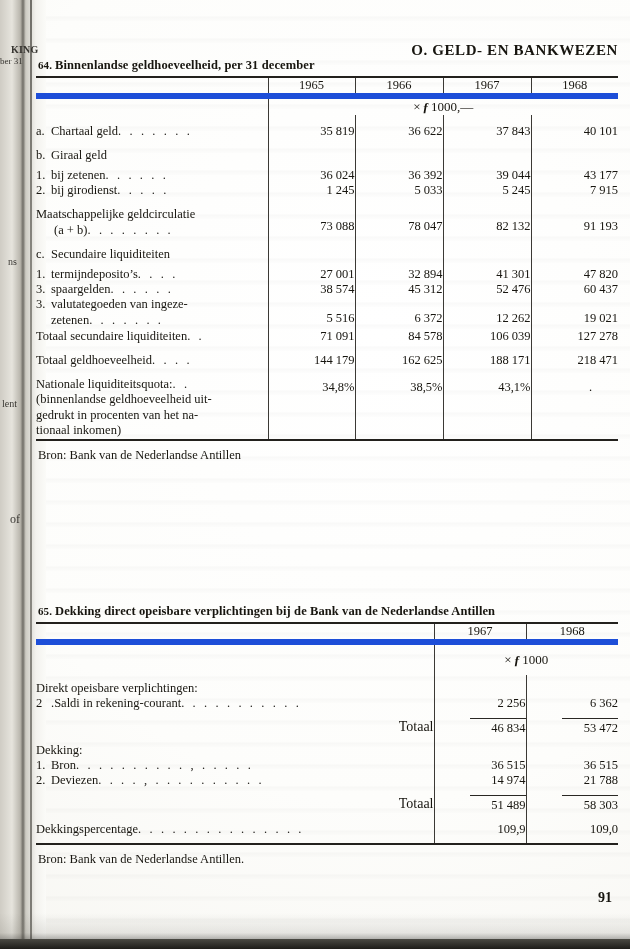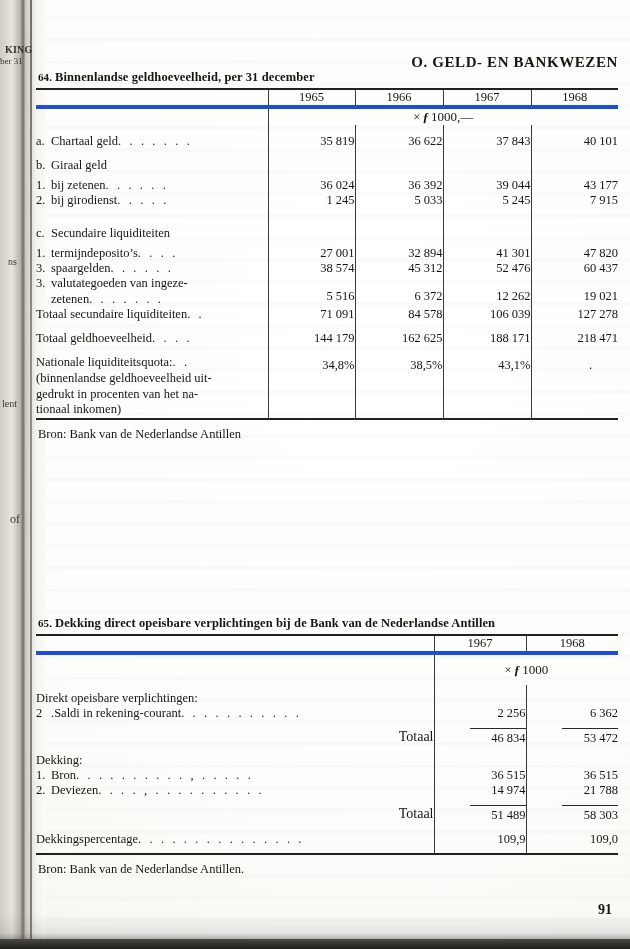--- a/index.html
+++ b/index.html
@@ -52,31 +52,31 @@
   }
 
   
   .margin-frag {
     position: absolute;
     font-family: "Liberation Serif", serif;
     color: #2a2824;
     white-space: nowrap;
     opacity: .92;
   }
-  .frag-king   { left: 5px;  top: 44px; font-size: 10px; font-weight: bold; letter-spacing: .2px; }
+  .frag-king   { left: 11px;  top: 44px; font-size: 10px; font-weight: bold; letter-spacing: .2px; }
   .frag-ber    { left: 0px;  top: 56px; font-size: 9px;  }
   .frag-ns     { left: 8px;  top: 256px; font-size: 10px; }
   .frag-lent   { left: 2px;  top: 398px; font-size: 10px; }
   .frag-of     { left: 10px; top: 512px; font-size: 12px; }
 
   
   .content {
     position: absolute;
     left: 36px;
-    top: 12px;
+    top: 0;
     width: 582px;
     height: 785px;
   }
 
   .running-head {
     position: absolute;
     right: 0;
     top: 42px;
     font-size: 15px;
     font-weight: bold;
@@ -108,21 +108,21 @@
     table-layout: fixed;
     font-size: 12.5px;
   }
   table.grid td, table.grid th {
     padding: 0;
     font-weight: normal;
     vertical-align: middle;
   }
 
   .rule-top    { border-top: 2.2px solid #23211d; }
-  .rule-thin   { border-top: 4px solid #1d4ed8; }
+  .rule-thin   { border-top: 6px solid #1d4ed8; }
   .rule-bottom { border-bottom: 2.2px solid #23211d; }
   .vline       { border-left: 1.1px solid #3b3935; }
 
   .lbl {
     text-align: left;
     padding: 2px 6px 2px 4px;
     white-space: nowrap;
   }
   .num-cell {
     text-align: right;
@@ -307,20 +307,30 @@
       </tr>
 
       <tr class="spacer-row">
             <td></td>
             <td class="vline"></td>
             <td class="vline"></td>
             <td class="vline"></td>
             <td class="vline"></td>
           </tr>
 
+      <tr>
+        <td class="wrap-lbl">
+          <span>Maatschappelijke  geldcirculatie</span><br>
+          <span style="padding-left:18px">(a + b)</span><span class="leaders">.  .  .  .  .  .  .  .</span>
+        </td>
+        <td class="num-cell vline" style="vertical-align:bottom;padding-bottom:4px">73 088</td>
+        <td class="num-cell vline" style="vertical-align:bottom;padding-bottom:4px">78 047</td>
+        <td class="num-cell vline" style="vertical-align:bottom;padding-bottom:4px">82 132</td>
+        <td class="num-cell vline" style="vertical-align:bottom;padding-bottom:4px">91 193</td>
+      </tr>
 
       <tr class="spacer-row">
             <td></td>
             <td class="vline"></td>
             <td class="vline"></td>
             <td class="vline"></td>
             <td class="vline"></td>
           </tr>
 
       <tr>

